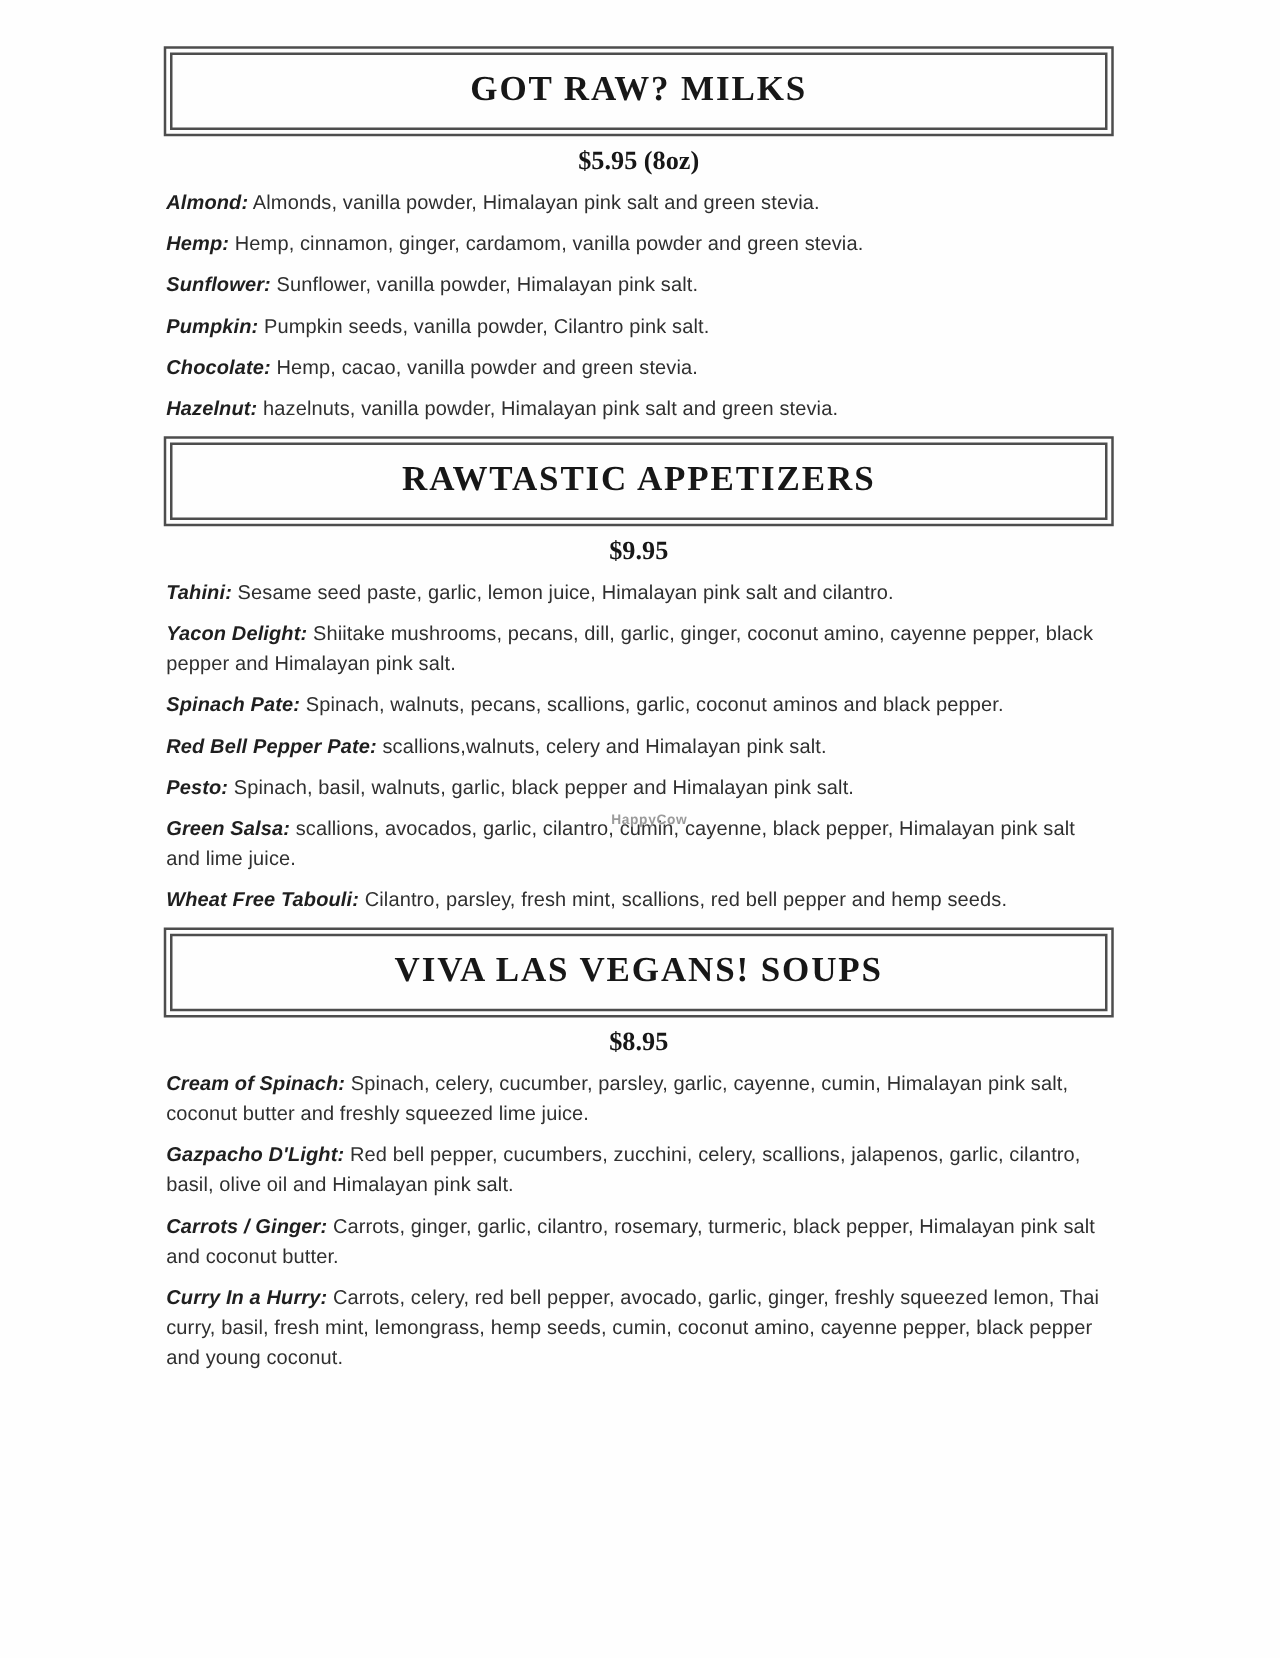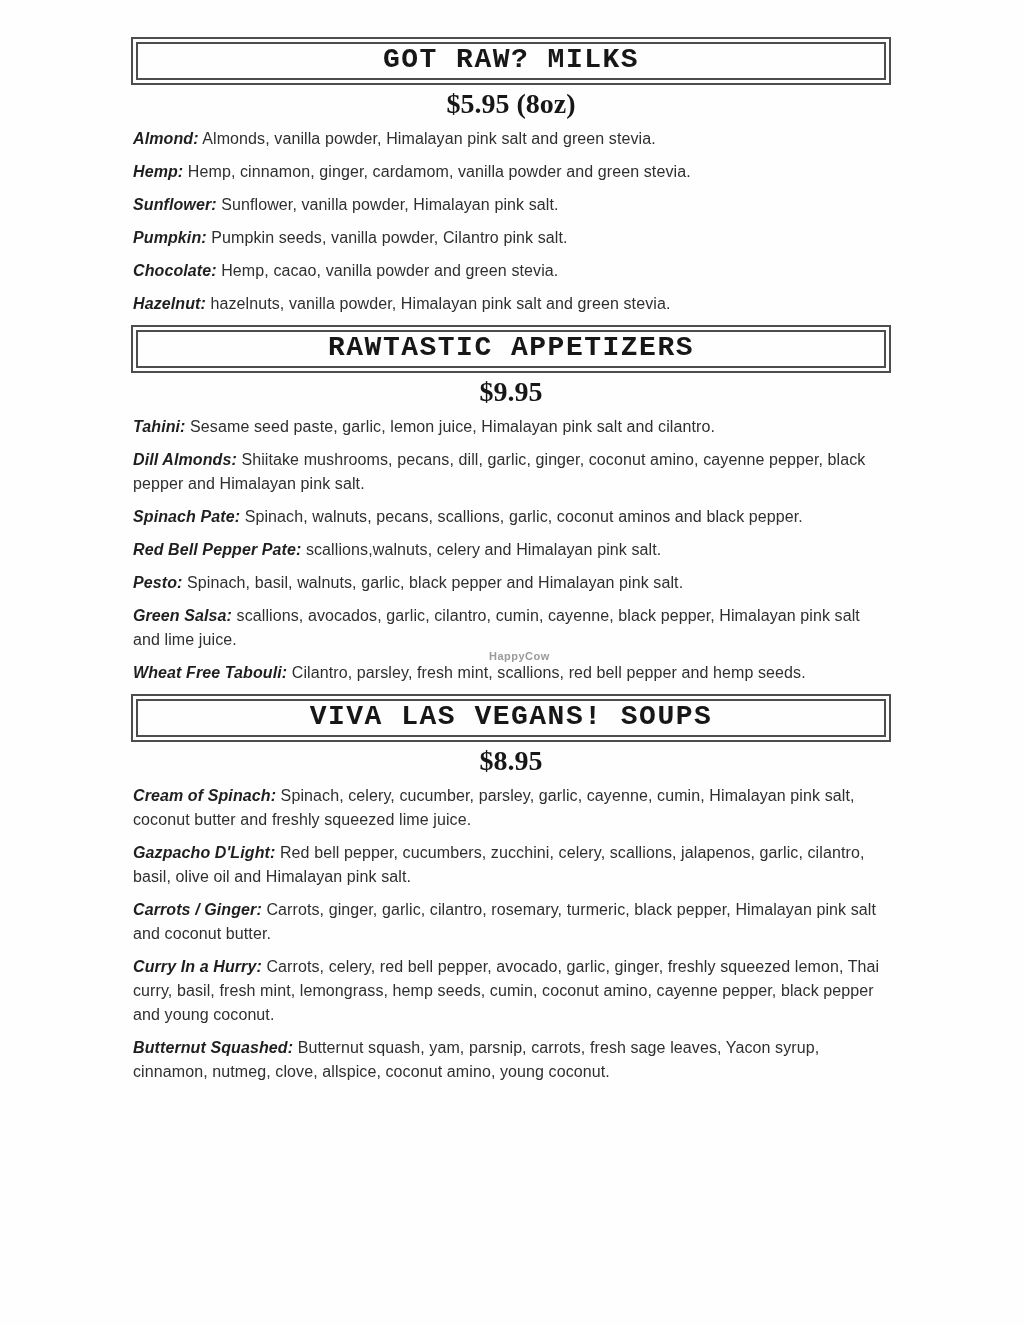--- a/index.html
+++ b/index.html
@@ -31,34 +31,34 @@
     padding: 3px;
     background: #fefefe;
     box-sizing: border-box;
   }
   .title-inner {
     border: 2px solid #4d4d4d;
     text-align: center;
     padding: 1px 0 3px 0;
   }
   .section-title {
-    margin: 0;
-    font-family: Liberation Mono, monospace;
+    margin: 12px;
+    font-family: Liberation Serif, serif;
     font-weight: bold;
     font-size: 28px;
     line-height: 30px;
     letter-spacing: 1.5px;
     color: #171717;
     white-space: nowrap;
   }
   .price {
     text-align: center;
     font-family: "Liberation Serif", serif;
     font-weight: bold;
-    font-size: 28px;
+    font-size: 21px;
     line-height: 24px;
     margin: 7px 0 11px 0;
     color: #171717;
   }
   .items { padding: 0 2px 0 2px; }
   .item {
     margin: 0 0 9px 0;
     font-size: 16px;
     line-height: 24px;
     letter-spacing: 0.1px;
@@ -110,21 +110,21 @@
     <div class="title-box">
       <div class="title-inner">
         <h2 class="section-title">RAWTASTIC APPETIZERS</h2>
       </div>
     </div>
     <div class="price">$9.95</div>
     <div class="items">
   <p class="item"><span class="item-name">Tahini:</span> <span class="item-desc">Sesame seed paste, garlic, lemon juice, Himalayan pink salt and cilantro.</span></p>
 
 
-  <p class="item"><span class="item-name">Dill Almonds:</span> <span class="item-desc">Shiitake mushrooms, pecans, dill, garlic, ginger, coconut amino, cayenne pepper, black pepper and Himalayan pink salt.</span></p>
+  <p class="item"><span class="item-name">Yacon Delight:</span> <span class="item-desc">Shiitake mushrooms, pecans, dill, garlic, ginger, coconut amino, cayenne pepper, black pepper and Himalayan pink salt.</span></p>
 
   <p class="item"><span class="item-name">Spinach Pate:</span> <span class="item-desc">Spinach, walnuts, pecans, scallions, garlic, coconut aminos and black pepper.</span></p>
 
   <p class="item"><span class="item-name">Red Bell Pepper Pate:</span> <span class="item-desc">scallions,walnuts, celery and Himalayan pink salt.</span></p>
 
   <p class="item"><span class="item-name">Pesto:</span> <span class="item-desc">Spinach, basil, walnuts, garlic, black pepper and Himalayan pink salt.</span></p>
 
   <p class="item"><span class="item-name">Green Salsa:</span> <span class="item-desc">scallions, avocados, garlic, cilantro, cumin, cayenne, black pepper, Himalayan pink salt and lime juice.</span></p>
 
   <p class="item"><span class="item-name">Wheat Free Tabouli:</span> <span class="item-desc">Cilantro, parsley, fresh mint, scallions, red bell pepper and hemp seeds.</span></p>
@@ -140,18 +140,17 @@
     <div class="price">$8.95</div>
     <div class="items">
   <p class="item"><span class="item-name">Cream of Spinach:</span> <span class="item-desc">Spinach, celery, cucumber, parsley, garlic, cayenne, cumin, Himalayan pink salt, coconut butter and freshly squeezed lime juice.</span></p>
 
   <p class="item"><span class="item-name">Gazpacho D'Light:</span> <span class="item-desc">Red bell pepper, cucumbers, zucchini, celery, scallions, jalapenos, garlic, cilantro, basil, olive oil and Himalayan pink salt.</span></p>
 
   <p class="item"><span class="item-name">Carrots / Ginger:</span> <span class="item-desc">Carrots, ginger, garlic, cilantro, rosemary, turmeric, black pepper, Himalayan pink salt and coconut butter.</span></p>
 
   <p class="item"><span class="item-name">Curry In a Hurry:</span> <span class="item-desc">Carrots, celery, red bell pepper, avocado, garlic, ginger, freshly squeezed lemon, Thai curry, basil, fresh mint, lemongrass, hemp seeds, cumin, coconut amino, cayenne pepper, black pepper and young coconut.</span></p>
 
-  <p class="item"><span class="item-name">Butternut Squashed:</span> <span class="item-desc">Butternut squash, yam, parsnip, carrots, fresh sage leaves, Yacon syrup, cinnamon, nutmeg, clove, allspice, coconut amino, young coconut.</span></p>
 </div>
   </section>
 </div>
   <div class="watermark">HappyCow</div>
 </div>
 
 </body></html>

